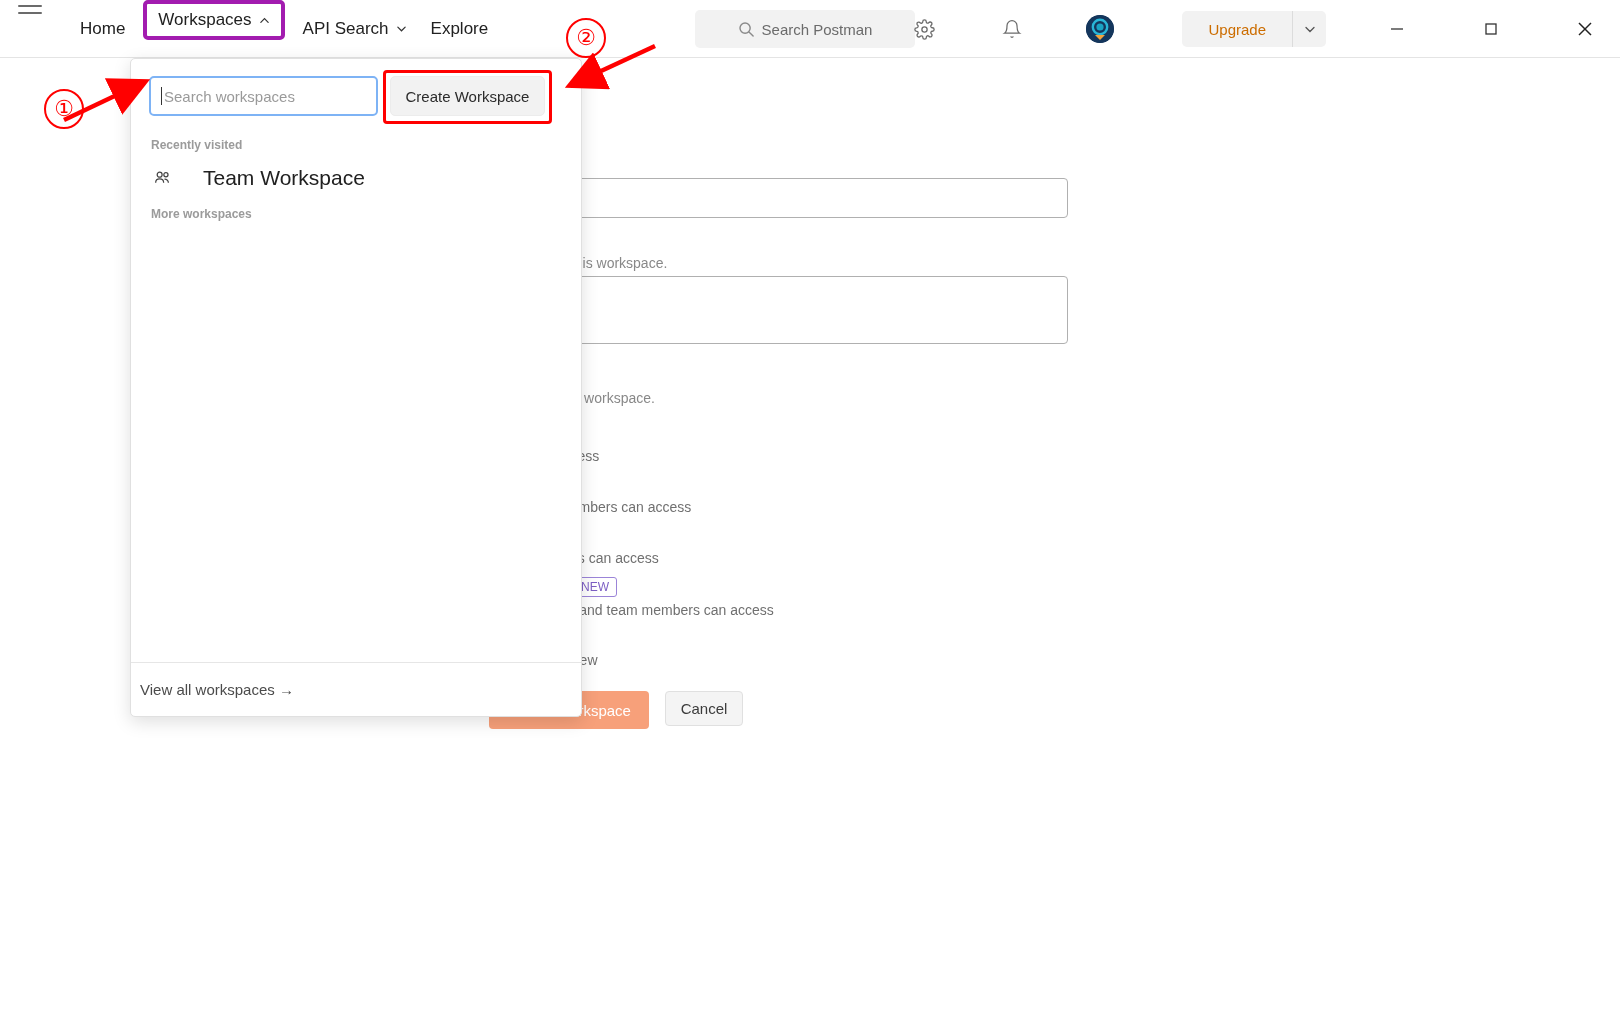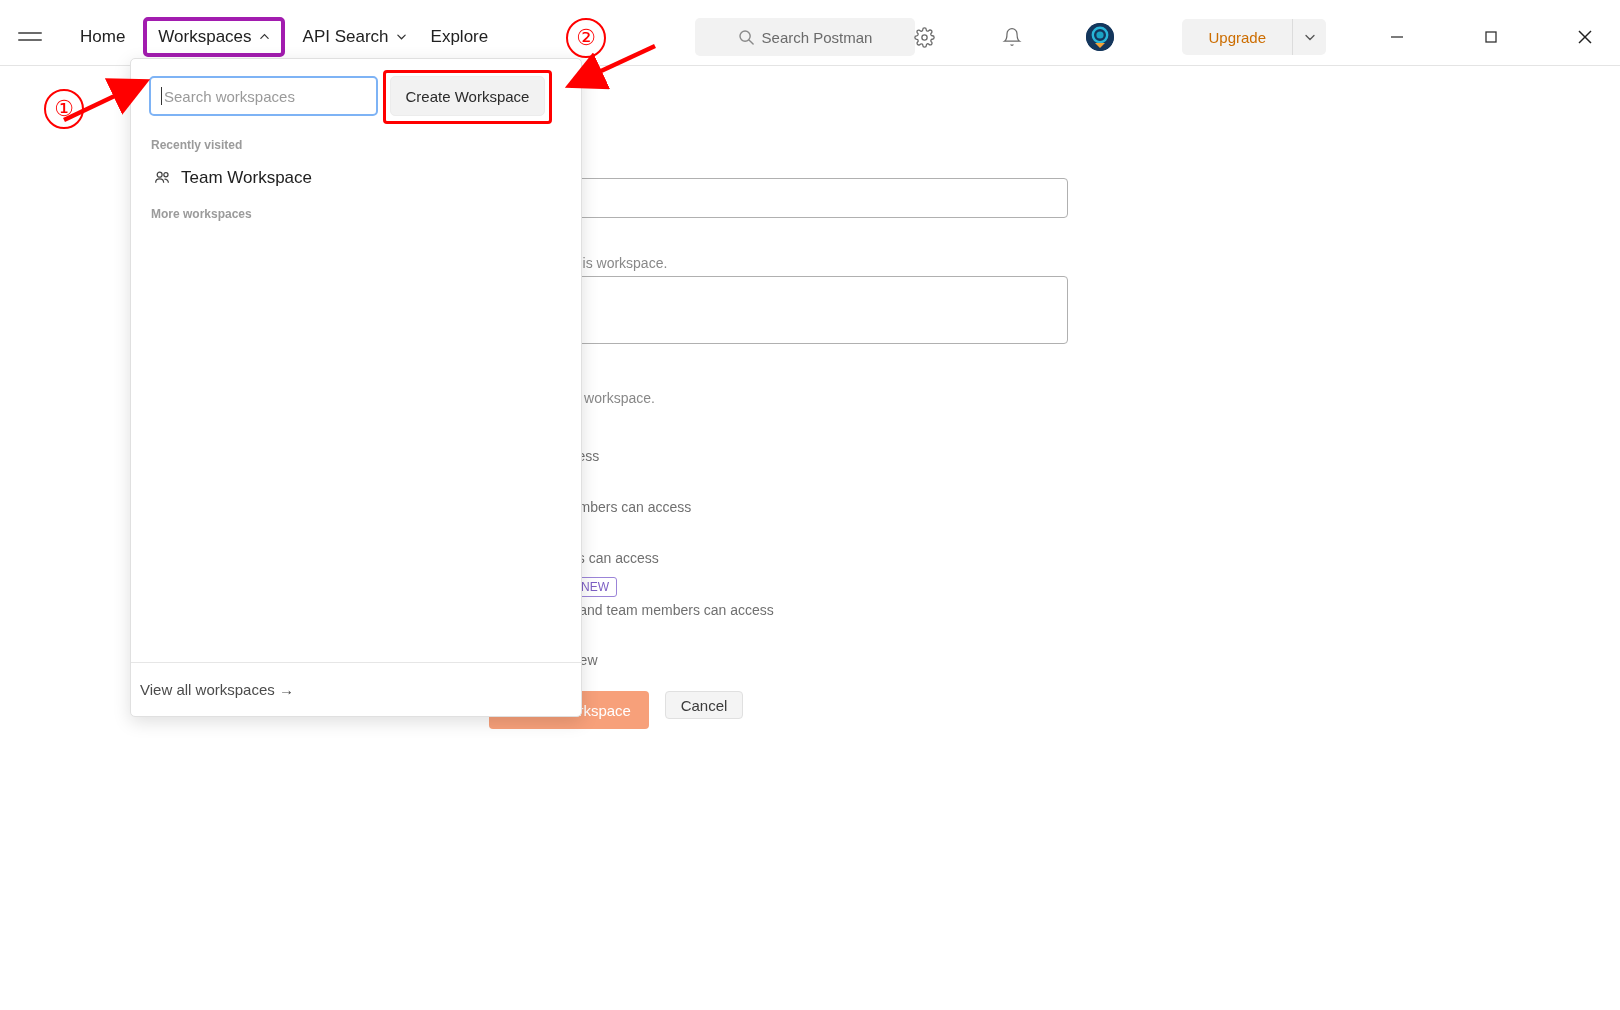--- a/index.html
+++ b/index.html
@@ -6,23 +6,23 @@
   html, body {
     width: 1620px; height: 1010px;
     background: #ffffff;
     font-family: "Liberation Sans", sans-serif;
     overflow: hidden;
   }
   #app { position: relative; width: 1620px; height: 1010px; background: #fff; }
 
   
   .header {
-    position: absolute; top: 8px; left: 0; width: 1620px; height: 58px;
+    position: absolute; top: 0; left: 0; width: 1620px; height: 58px;
     background: #ffffff; border-bottom: 1px solid #e4e4e4;
-    display: flex; align-items: center;
+    display: flex; 
   }
   .hamburger {
     width: 24px; height: 18px; margin-left: 18px; margin-right: 18px;
     display: flex; flex-direction: column; justify-content: center; gap: 5px;
     cursor: pointer;
   }
   .hamburger span { display: block; height: 2px; background: #6b6b6b; border-radius: 1px; }
 
   .nav-item {
     font-size: 17px; color: #212121; padding: 7px 12px;
@@ -110,21 +110,21 @@
     color: #7d5fc4; font-size: 12px; padding: 2px 7px; background: #fff;
   }
   .btn-primary {
     position: absolute; background: #f7a07a; color: #ffffff; border: none;
     border-radius: 4px; font-size: 15px; height: 38px;
     display: flex; align-items: center; justify-content: center;
     font-family: "Liberation Sans", sans-serif; cursor: pointer;
   }
   .btn-secondary {
     position: absolute; background: #f4f4f4; color: #3b3b3b;
-    border: 1px solid #e0e0e0; border-radius: 4px; font-size: 15px; height: 28px;
+    border: 1px solid #e0e0e0; border-radius: 4px; font-size: 15px; height: 35px;
     display: flex; align-items: center; justify-content: center;
     font-family: "Liberation Sans", sans-serif; cursor: pointer;
   }
 
   
   .dropdown {
     position: absolute; left: 130px; top: 58px; width: 452px; height: 659px;
     background: #ffffff; border: 1px solid #e0e0e0; border-radius: 5px;
     box-shadow: 0 5px 18px rgba(0,0,0,0.13);
     z-index: 40;
@@ -148,21 +148,21 @@
   .dd-create-outline {
     position: absolute; left: -7px; top: -6px; width: 169px; height: 54px;
     border: 3px solid #ff0000; border-radius: 4px; pointer-events: none;
   }
   .dd-section {
     font-size: 12px; font-weight: bold; color: #9b9b9b;
     padding: 10px 0 7px 20px;
   }
   .dd-row {
     height: 38px; display: flex; align-items: center; gap: 13px;
-    padding-left: 50px; font-size: 17px; color: #212121; cursor: pointer;
+    padding-left: 72px; font-size: 21px; color: #212121; cursor: pointer;
     position: relative;
   }
   .dd-row .row-ico { position: absolute; left: 22px; width: 19px; height: 19px; }
   .dd-row.selected { background: #ececec; }
   .dd-footer {
     position: absolute; left: 0; bottom: 0; width: 450px; height: 54px;
     border-top: 1px solid #e6e6e6; display: flex; align-items: center;
     padding-left: 9px; font-size: 15px; color: #4b4b4b; cursor: pointer;
   }
 

